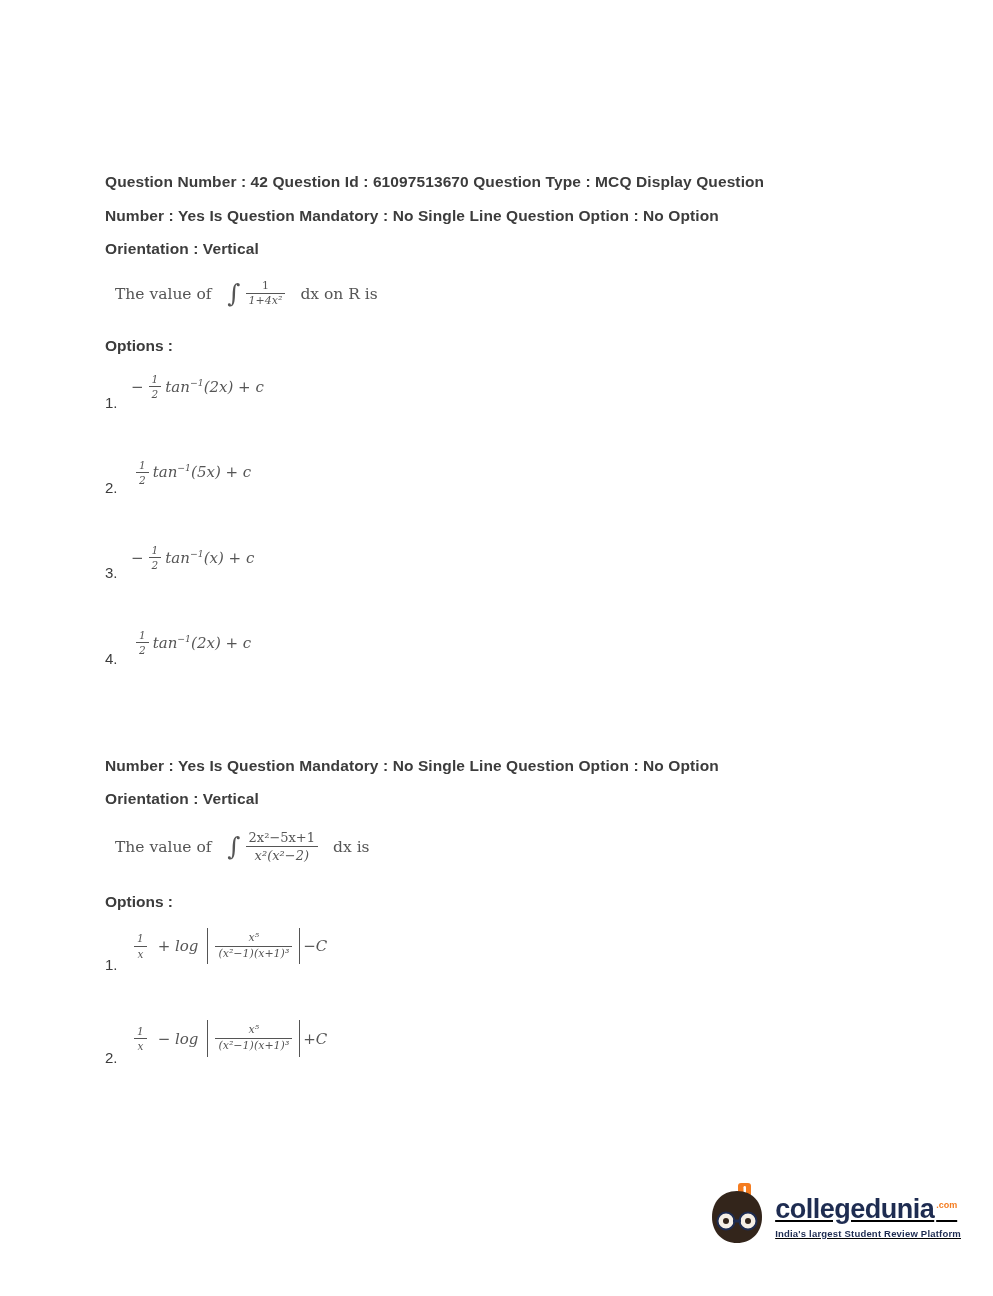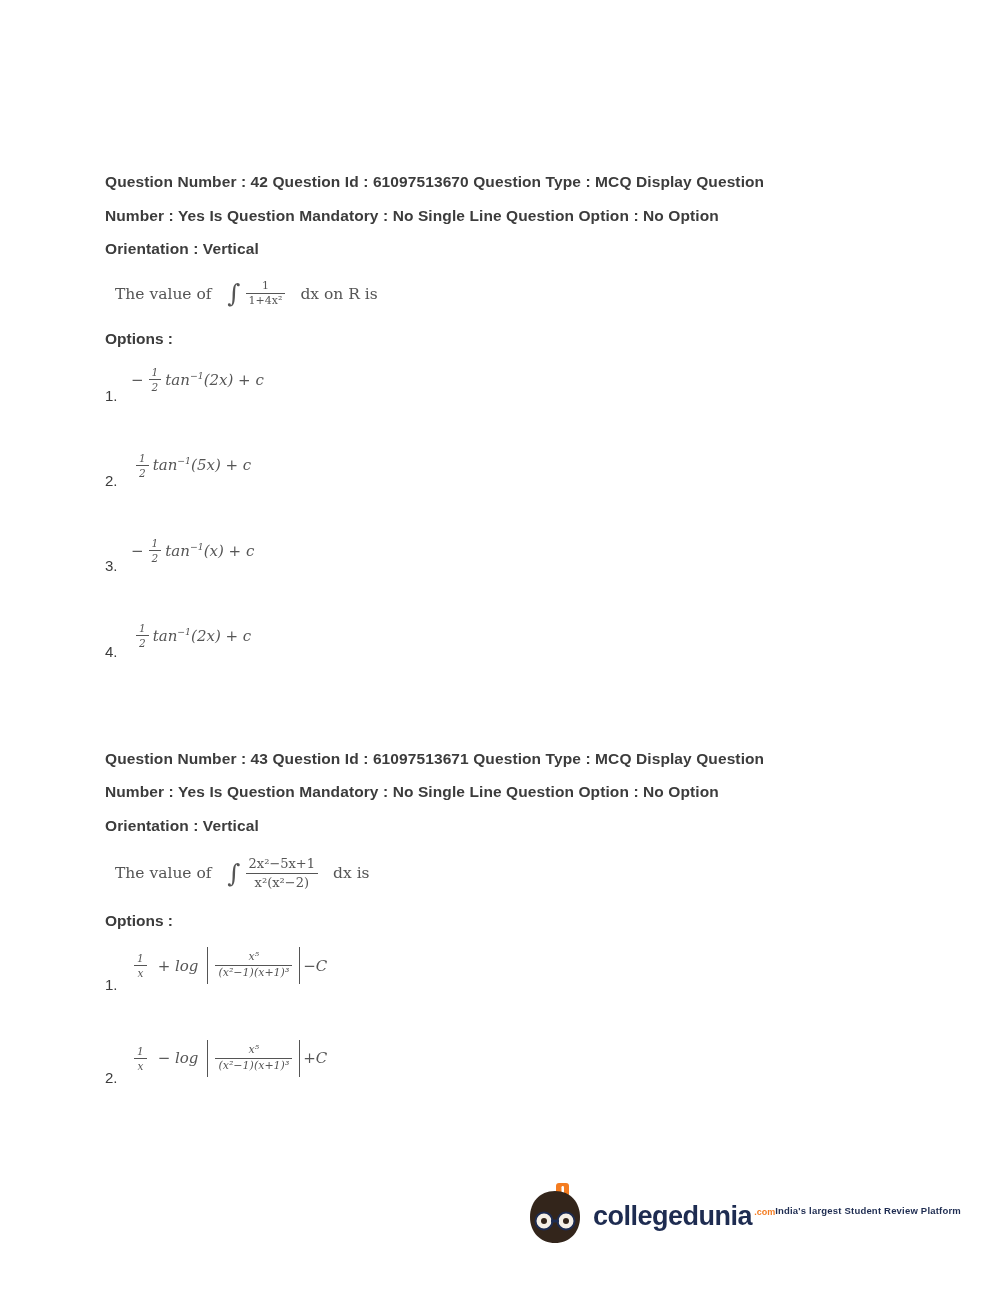--- a/index.html
+++ b/index.html
@@ -28,26 +28,26 @@
   .integral {
     font-size:25px; line-height:1;
     margin:0 5px 0 16px; color:#555555;
   }
   .frac {
     display:inline-flex; flex-direction:column; align-items:stretch;
     text-align:center; font-size:11px; line-height:1.35;
     color:#555555; vertical-align:middle;
   }
   .frac .num { padding:0 3px; border-bottom:1px solid #555555; }
-  .frac .den { padding:0 3px; }
+  .frac .den { padding:0 3px;font-style:italic; }
   .stem .suffix { margin-left:15px; }
   .stem .frac.mid { font-size:13px; }
 
   
-  .options-label { margin-top:21px; font-size:15.5px; font-weight:700; color:#3c3c3c; }
+  .options-label { margin-top:28px; font-size:15.5px; font-weight:700; color:#3c3c3c; }
   .option { display:flex; align-items:flex-end; margin-top:56px; }
   .option.first { margin-top:26px; }
   .opt-num { font-size:15px; color:#3c3c3c; width:26px; flex:0 0 auto; }
   .formula {
     display:inline-flex; align-items:center;
     font-family:"DejaVu Serif","DejaVu Sans",serif;
     font-style:italic; color:#555555; font-size:15px;
     transform:translateY(-9px);
   }
   .formula .sign { margin-right:2px; }
@@ -63,21 +63,21 @@
   .abs .frac { font-size:11px; }
   .formula .tail { margin-left:2px; white-space:pre; }
 
   .q2 { margin-top:82px; }
 
   
   .brand {
     position:absolute; top:1183px; right:32px;
     display:flex; align-items:center; gap:9px;
   }
-  .brand-text { display:flex; flex-direction:row; }
+  .brand-text { display:flex; flex-direction:column;text-decoration:underline; }
   .brand-name {
     font-size:27px; font-weight:700; color:#1e2c51; line-height:1.1;
     letter-spacing:-0.5px;
   }
   .brand-com { font-size:9px; color:#f47c20; vertical-align:super; letter-spacing:0; margin-left:2px; font-weight:700; }
   .brand-tagline { font-size:9.5px; font-weight:700; color:#1e2c51; margin-top:3px; letter-spacing:0.2px; }
 </style>
 </head>
 <body>
 
@@ -147,21 +147,20 @@
             <span class="num">1</span>
             <span class="den">2</span>
           </span>
           <span class="expr"><span>tan</span><sup>−1</sup><span>(2x) + c</span></span>
         </span>
       </div>
     </section>
 
     <section class="q2">
       <div class="qheader">
-        <div>Question Number : 43 Question Id : 61097513671 Question Type : MCQ Display Question</div>
         <div>Number : Yes Is Question Mandatory : No Single Line Question Option : No Option</div>
         <div>Orientation : Vertical</div>
       </div>
 
       <div class="stem">
         <span>The value of</span>
         <span class="integral">∫</span>
         <span class="frac mid">
           <span class="num">2x²−5x+1</span>
           <span class="den">x²(x²−2)</span>

